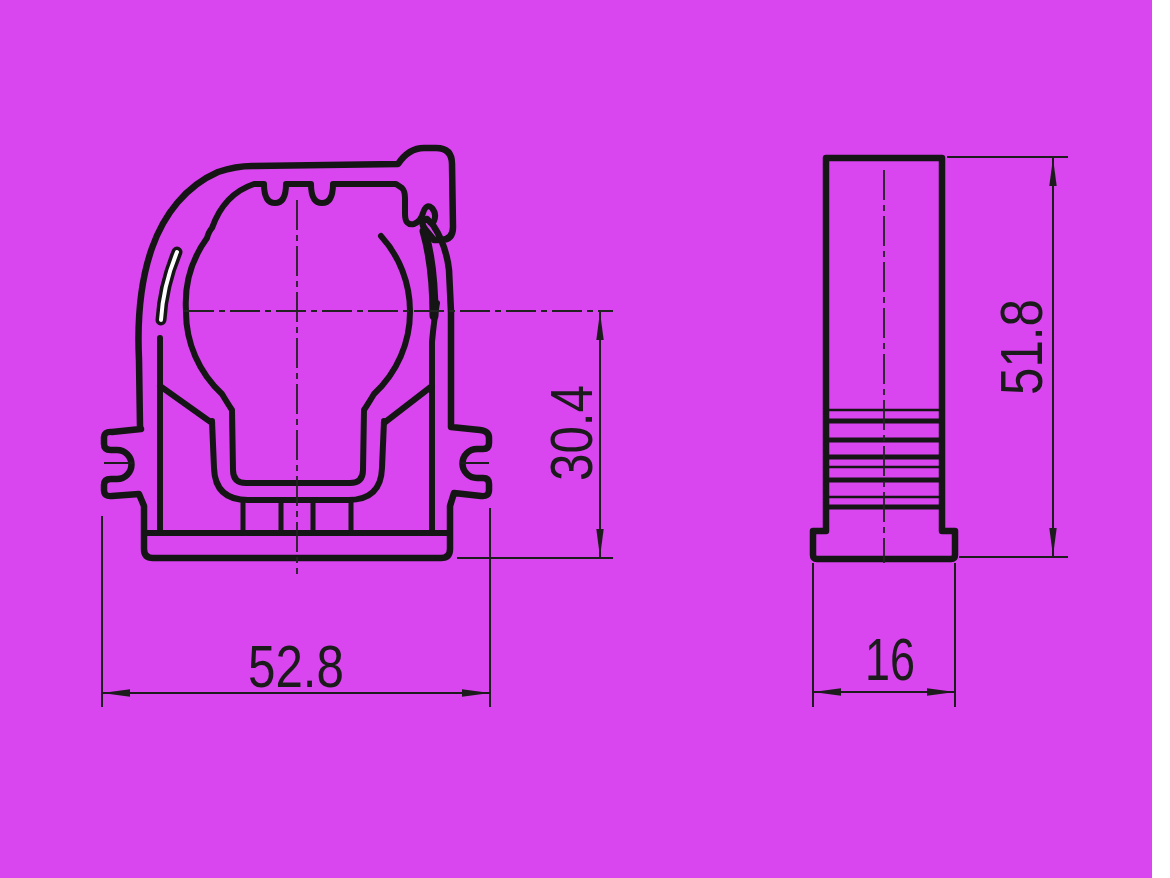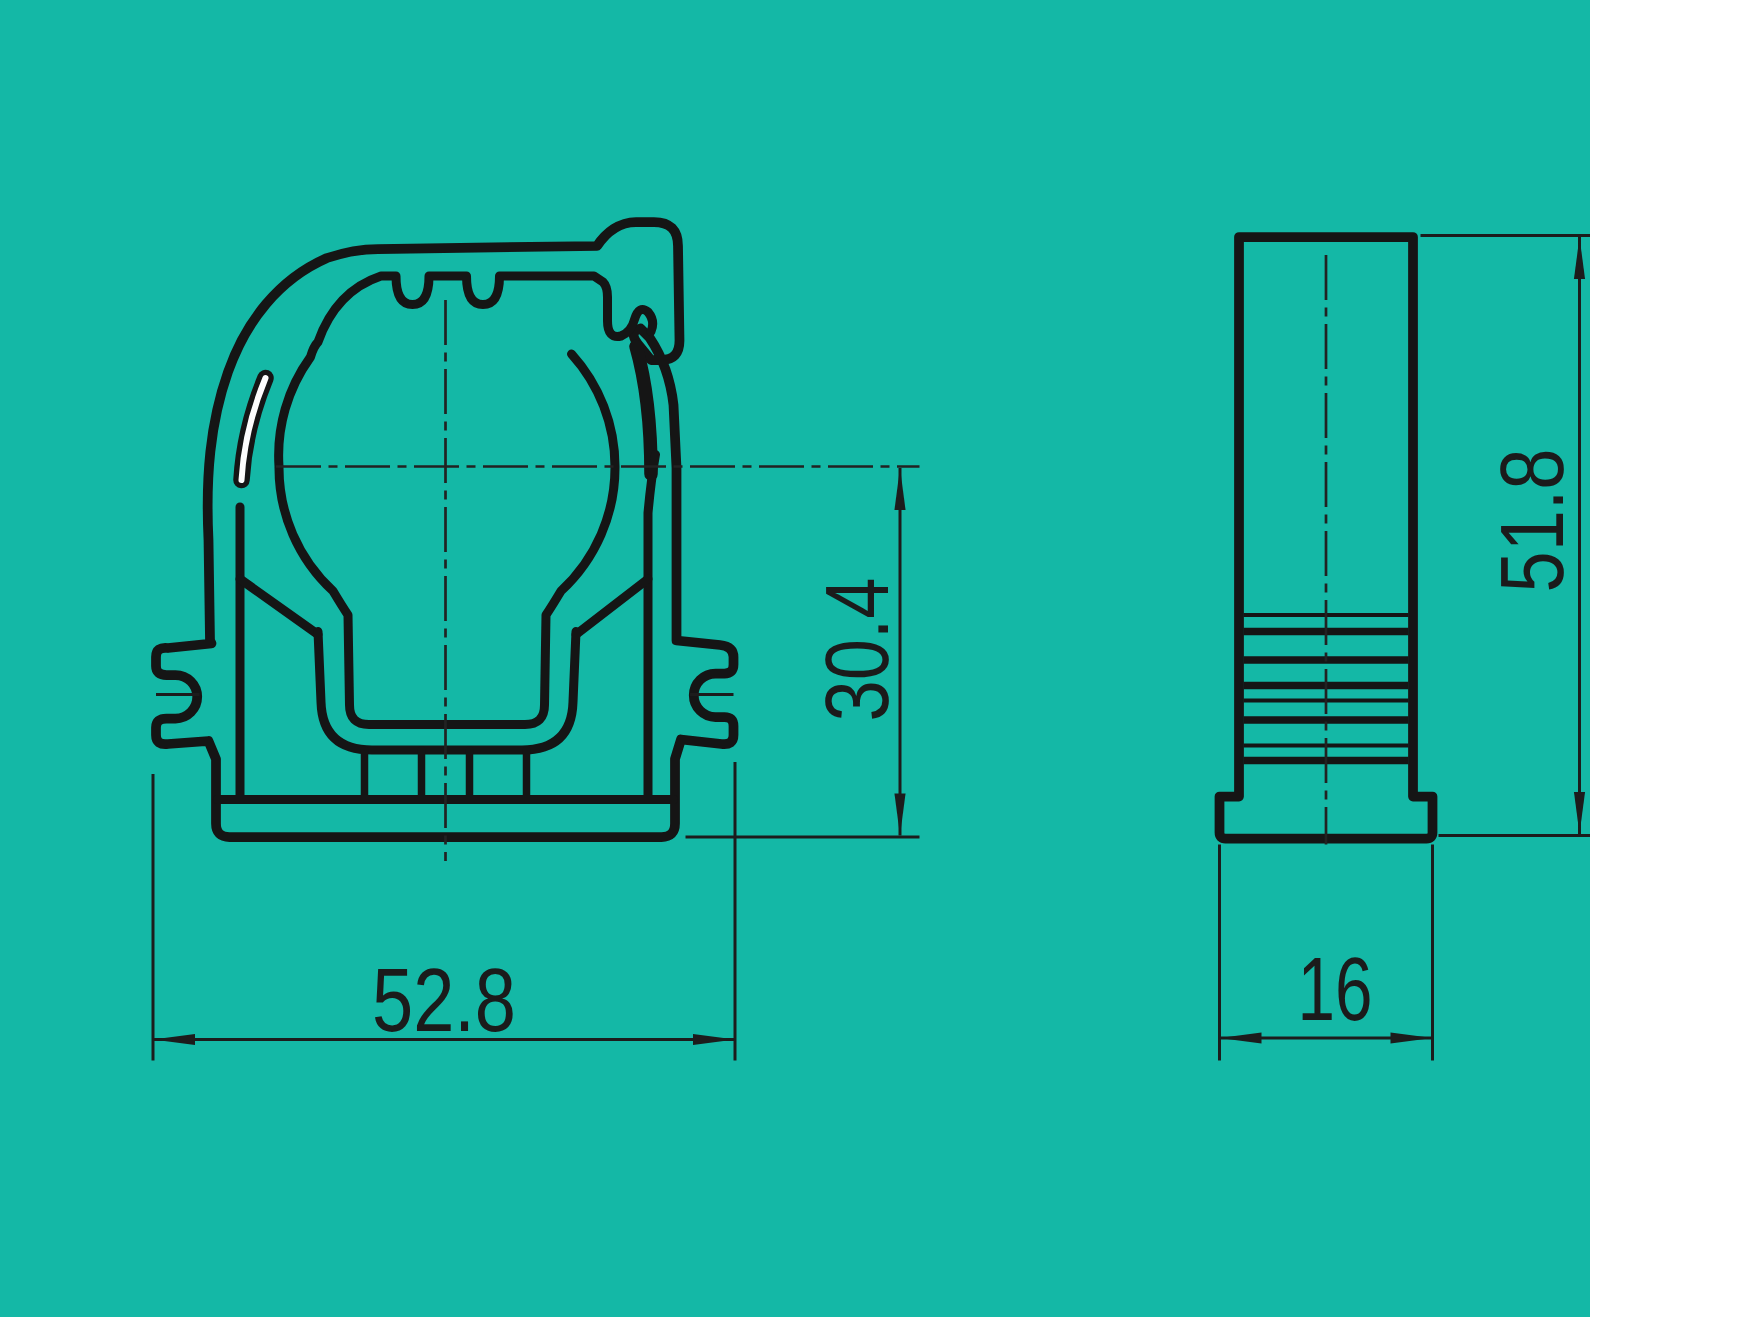--- a/index.html
+++ b/index.html
@@ -1,19 +1,19 @@
 <!DOCTYPE html>
 <html><head>
 <meta charset="utf-8">
 <style>
   html,body{margin:0;padding:0;background:#ffffff;}
   .canvas{
     position:relative;
-    width:1060px;height:878px;
-    background:#14b8a6;
+    width:1152px;height:878px;
+    background:#d946ef;
     overflow:hidden;
     font-family:"Liberation Sans", sans-serif;
   }
   svg{position:absolute;left:0;top:0;}
   .outline{fill:none;stroke:#151515;stroke-width:6.5;stroke-linejoin:round;stroke-linecap:round;}
   .outline-md{fill:none;stroke:#151515;stroke-width:5;stroke-linejoin:round;stroke-linecap:round;}
   .outline-th{fill:none;stroke:#151515;stroke-width:6;stroke-linejoin:round;stroke-linecap:round;}
   .slotband{fill:none;stroke:#151515;stroke-width:9;stroke-linecap:round;}
   .slot-black{fill:none;stroke:#151515;stroke-width:11;stroke-linecap:round;}
   .slot-white{fill:none;stroke:#fdfdfd;stroke-width:4;stroke-linecap:round;}

